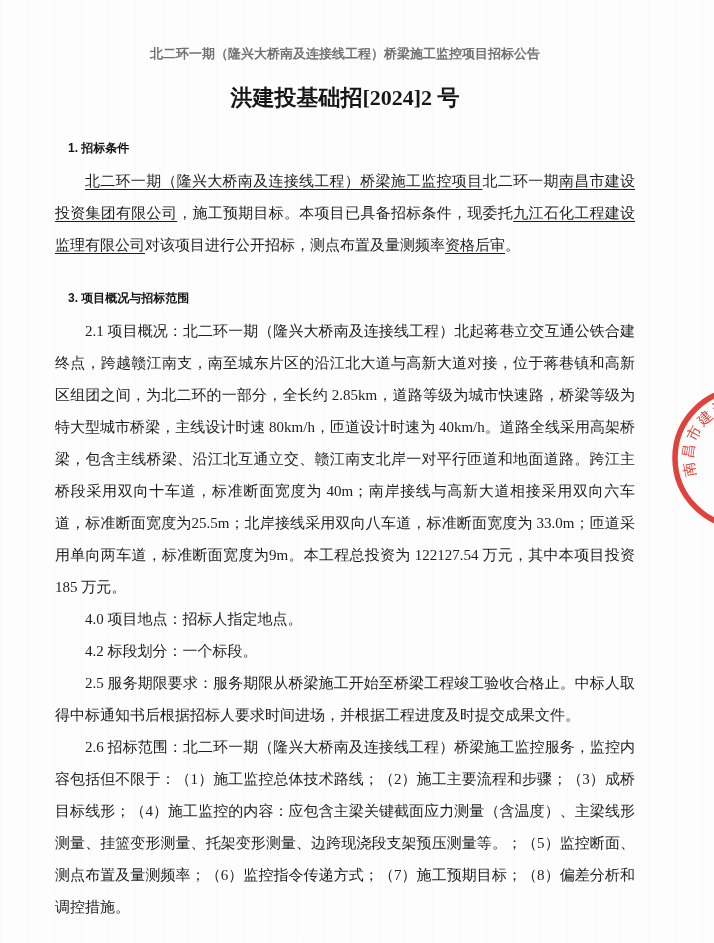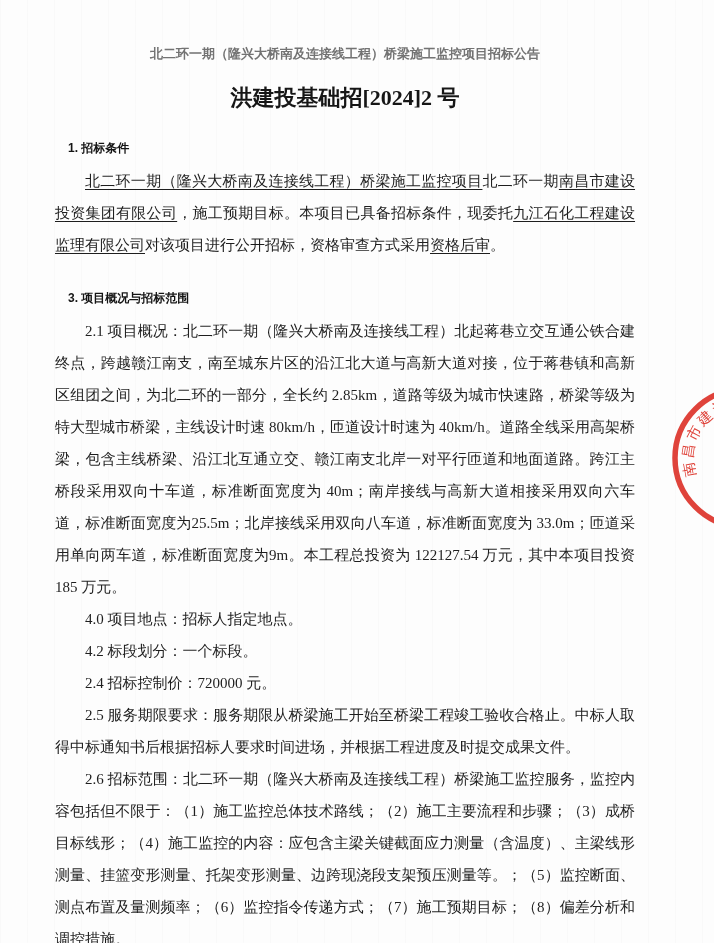--- a/index.html
+++ b/index.html
@@ -77,26 +77,25 @@
 <body>
 
 <div class="scan-texture"></div>
 
 <div class="page">
   <h1 class="doc-title">北二环一期（隆兴大桥南及连接线工程）桥梁施工监控项目招标公告</h1>
   <div class="doc-number">洪建投基础招[2024]2 号</div>
 
   <div>
       <h2 class="sec-heading">1. 招标条件</h2>
-      <p class="para"><span class="u">北二环一期（隆兴大桥南及连接线工程）桥梁施工监控项目</span><span class="n">北二环一期</span><span class="u">南昌市建设投资集团有限公司</span><span class="n">，施工预期目标。本项目已具备招标条件，现委托</span><span class="u">九江石化工程建设监理有限公司</span><span class="n">对该项目进行公开招标，资格审查方式采用</span><span class="u">资格后审</span><span class="n">。</span></p>
+      <p class="para"><span class="u">北二环一期（隆兴大桥南及连接线工程）桥梁施工监控项目</span><span class="n">北二环一期</span><span class="u">南昌市建设投资集团有限公司</span><span class="n">，施工预期目标。本项目已具备招标条件，现委托</span><span class="u">九江石化工程建设监理有限公司</span><span class="n">对该项目进行公开招标，测点布置及量测频率</span><span class="u">资格后审</span><span class="n">。</span></p>
       <h2 class="sec-heading">3. 项目概况与招标范围</h2>
       <p class="para"><span class="n">2.1 项目概况：北二环一期（隆兴大桥南及连接线工程）北起蒋巷立交互通公铁合建终点，跨越赣江南支，南至城东片区的沿江北大道与高新大道对接，位于蒋巷镇和高新区组团之间，为北二环的一部分，全长约 2.85km，道路等级为城市快速路，桥梁等级为特大型城市桥梁，主线设计时速 80km/h，匝道设计时速为 40km/h。道路全线采用高架桥梁，包含主线桥梁、沿江北互通立交、赣江南支北岸一对平行匝道和地面道路。跨江主桥段采用双向十车道，标准断面宽度为 40m；南岸接线与高新大道相接采用双向六车道，标准断面宽度为25.5m；北岸接线采用双向八车道，标准断面宽度为 33.0m；匝道采用单向两车道，标准断面宽度为9m。本工程总投资为 122127.54 万元，其中本项目投资 185 万元。</span></p>
       <p class="para"><span class="n">4.0 项目地点：招标人指定地点。</span></p>
       <p class="para"><span class="n">4.2 标段划分：一个标段。</span></p>
-      <p class="para"><span class="n">2.4 招标控制价：720000 元。</span></p>
       <p class="para"><span class="n">2.5 服务期限要求：服务期限从桥梁施工开始至桥梁工程竣工验收合格止。中标人取得中标通知书后根据招标人要求时间进场，并根据工程进度及时提交成果文件。</span></p>
       <p class="para"><span class="n">2.6 招标范围：北二环一期（隆兴大桥南及连接线工程）桥梁施工监控服务，监控内容包括但不限于：（1）施工监控总体技术路线；（2）施工主要流程和步骤；（3）成桥目标线形；（4）施工监控的内容：应包含主梁关键截面应力测量（含温度）、主梁线形测量、挂篮变形测量、托架变形测量、边跨现浇段支架预压测量等。；（5）监控断面、测点布置及量测频率；（6）监控指令传递方式；（7）施工预期目标；（8）偏差分析和调控措施。</span></p>
     </div>
 </div>
 
 <svg class="seal-overlay" width="714" height="943" viewBox="0 0 714 943">
   <defs>
     <path id="sealArc" d="M 696.1 475.4 A 51 51 0 1 1 791.9 475.4" fill="none"></path>
   </defs>
   <circle cx="744" cy="458" r="69" fill="none" stroke-width="5.5" opacity="0.9" stroke="#dc2f26"></circle>

